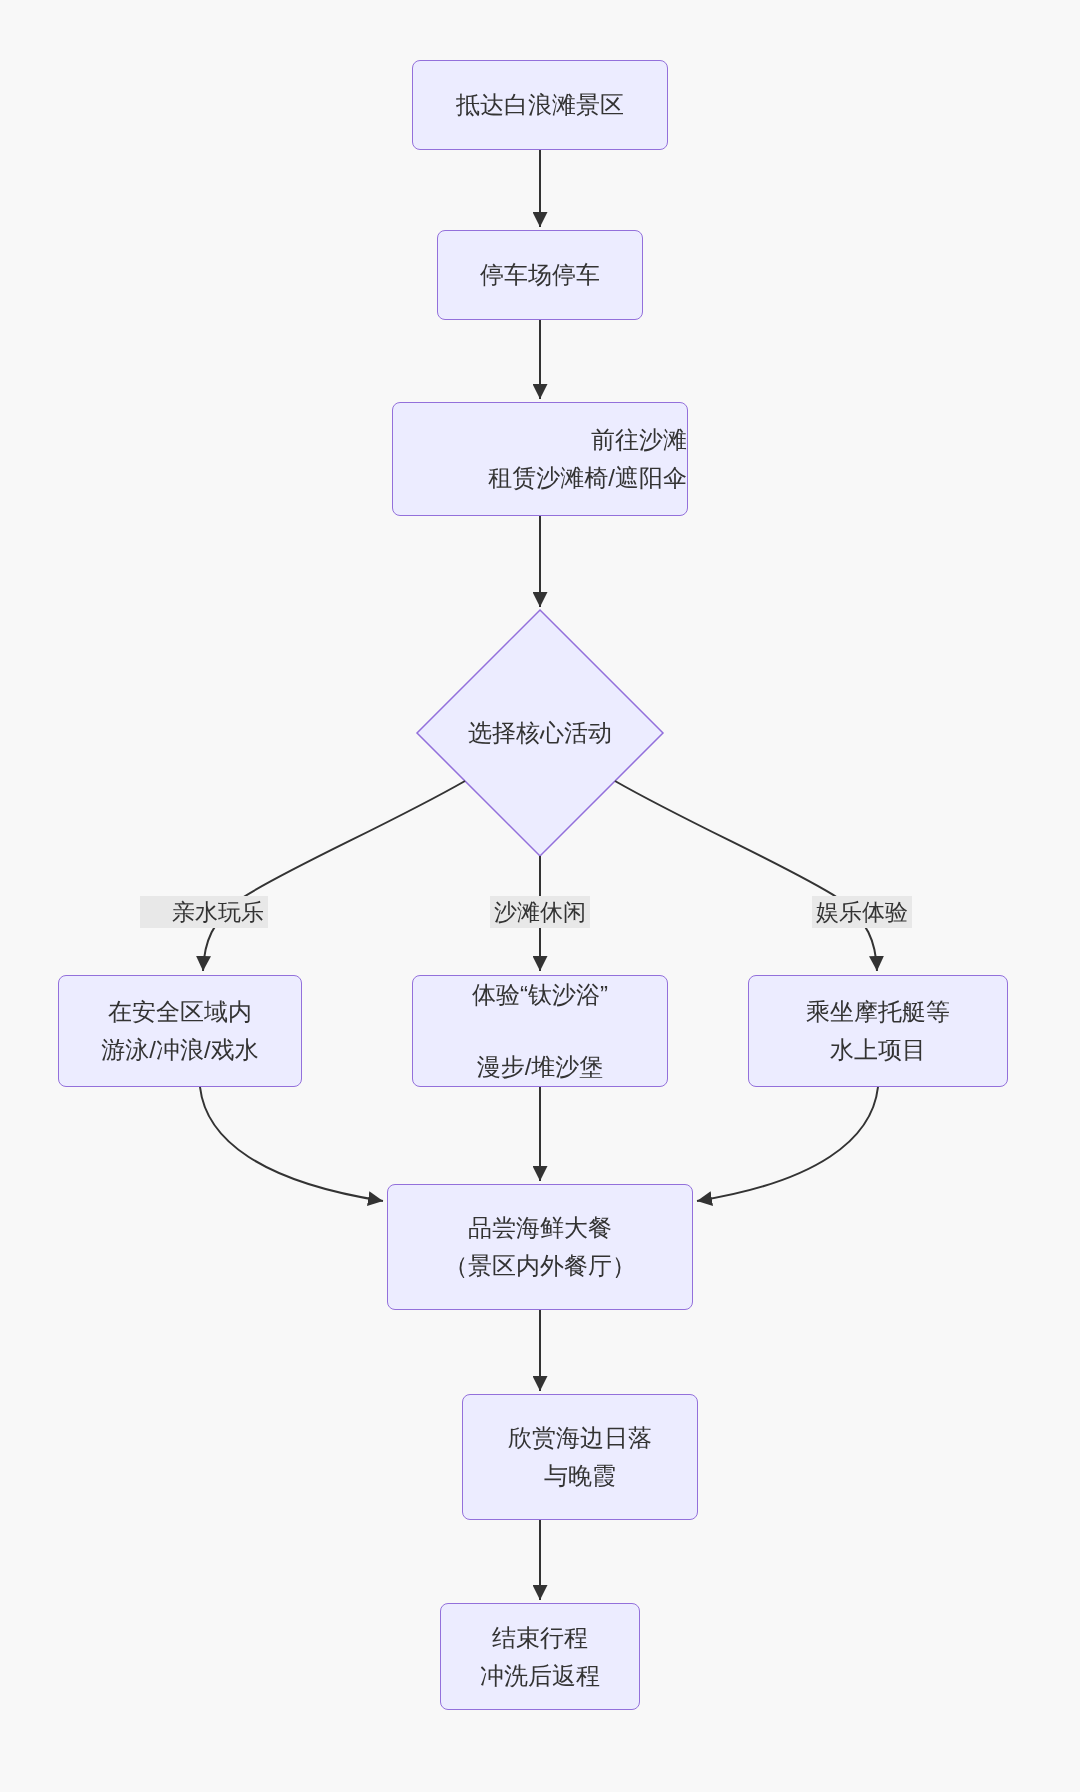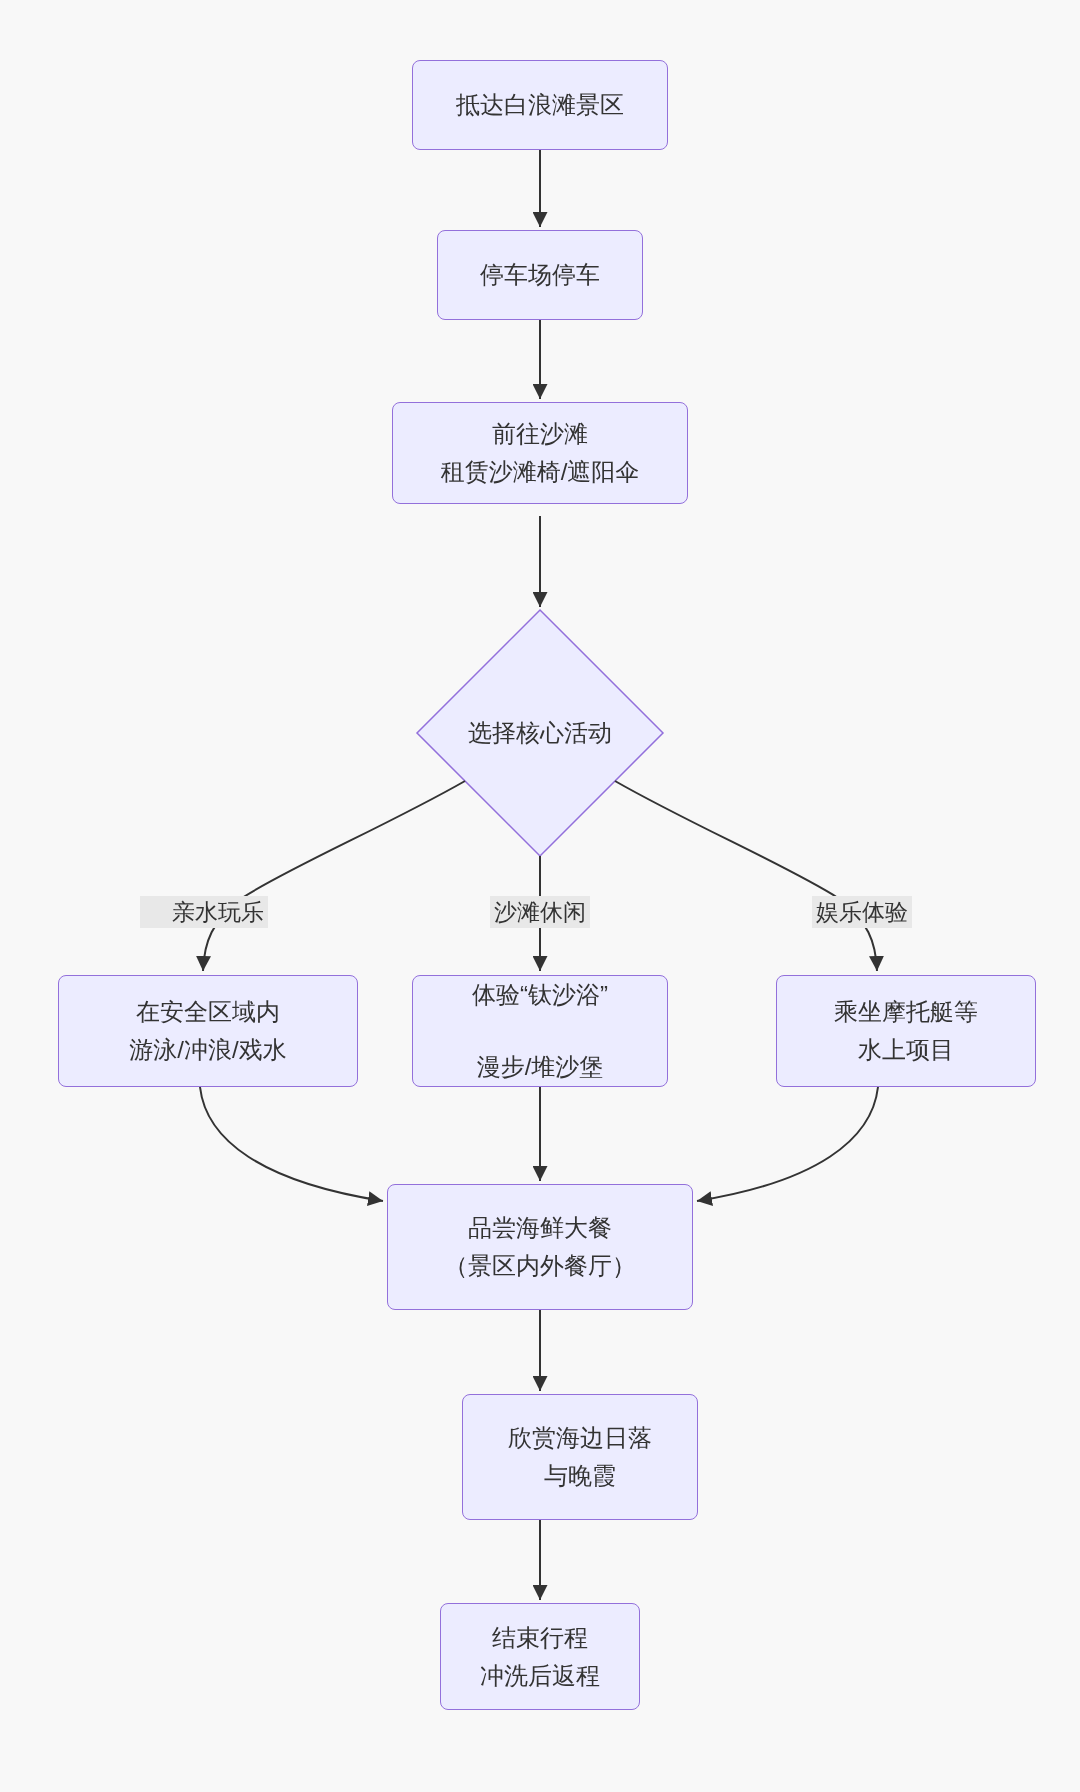--- a/index.html
+++ b/index.html
@@ -89,44 +89,44 @@
   </svg>
 
   <div class="node" style="left:412px;top:60px;width:256px;height:90px;">
     <span>抵达白浪滩景区</span>
   </div>
 
   <div class="node" style="left:437px;top:230px;width:206px;height:90px;">
     <span>停车场停车</span>
   </div>
 
-  <div class="node" style="left:392px;top:402px;width:296px;height:102px;">
+  <div class="node" style="left:392px;top:402px;width:296px;height:114px;align-items:flex-end;">
     <span>前往沙滩</span>
     <span>租赁沙滩椅/遮阳伞</span>
   </div>
 
   <div class="diamond-label" style="left:417px;top:713px;width:246px;height:40px;">
     <span>选择核心活动</span>
   </div>
 
   <div class="edge-label" style="left:204px;top:912px;padding-left:32px;">亲水玩乐</div>
   <div class="edge-label" style="left:540px;top:912px;">沙滩休闲</div>
   <div class="edge-label" style="left:862px;top:912px;">娱乐体验</div>
 
-  <div class="node" style="left:58px;top:975px;width:300px;height:112px;">
+  <div class="node" style="left:58px;top:975px;width:244px;height:112px;">
     <span>在安全区域内</span>
     <span>游泳/冲浪/戏水</span>
   </div>
 
   <div class="node" style="left:412px;top:975px;width:256px;height:112px;justify-content:space-between;">
     <span>体验“钛沙浴”</span>
     <span>漫步/堆沙堡</span>
   </div>
 
-  <div class="node" style="left:748px;top:975px;width:260px;height:112px;margin-left:28px;">
+  <div class="node" style="left:748px;top:975px;width:260px;height:112px;">
     <span>乘坐摩托艇等</span>
     <span>水上项目</span>
   </div>
 
   <div class="node" style="left:387px;top:1184px;width:306px;height:126px;">
     <span>品尝海鲜大餐</span>
     <span>（景区内外餐厅）</span>
   </div>
 
   <div class="node" style="left:422px;top:1394px;width:236px;height:126px;margin-left:40px;">

